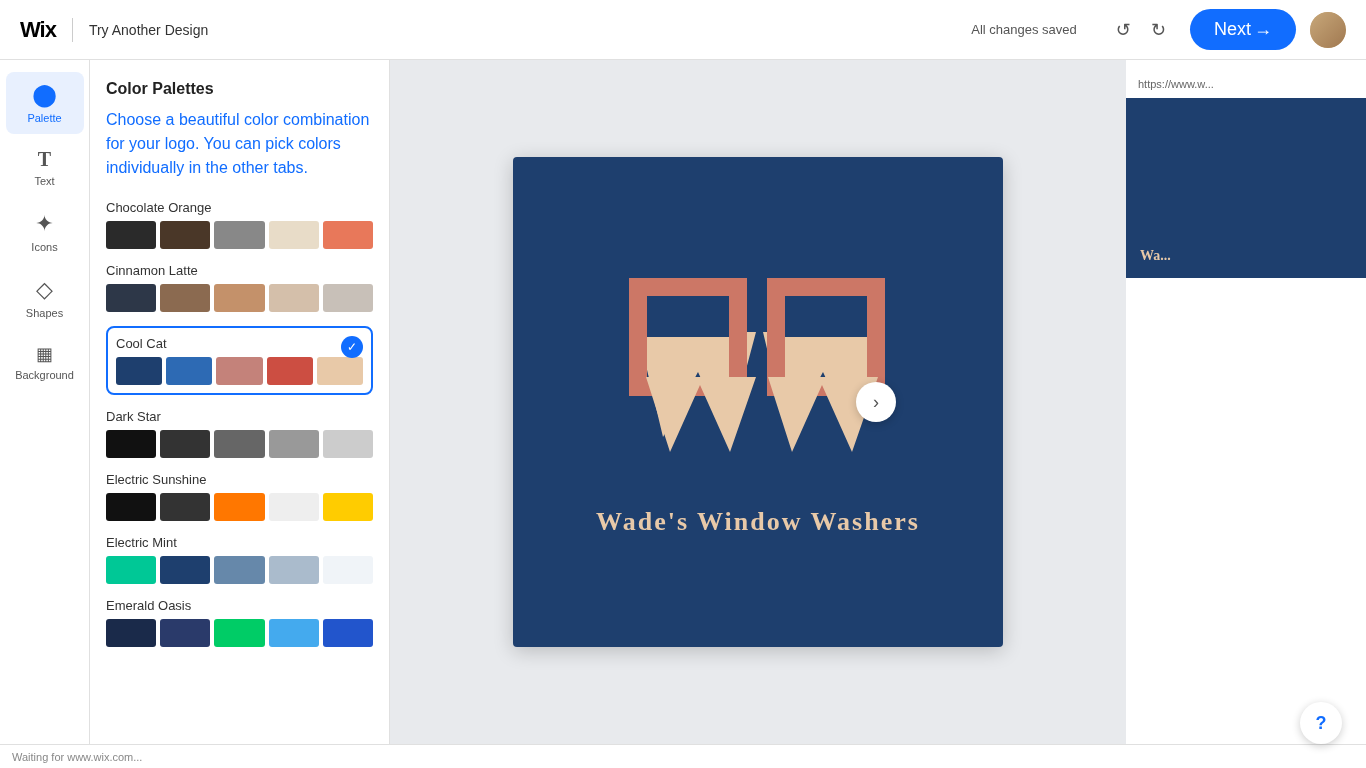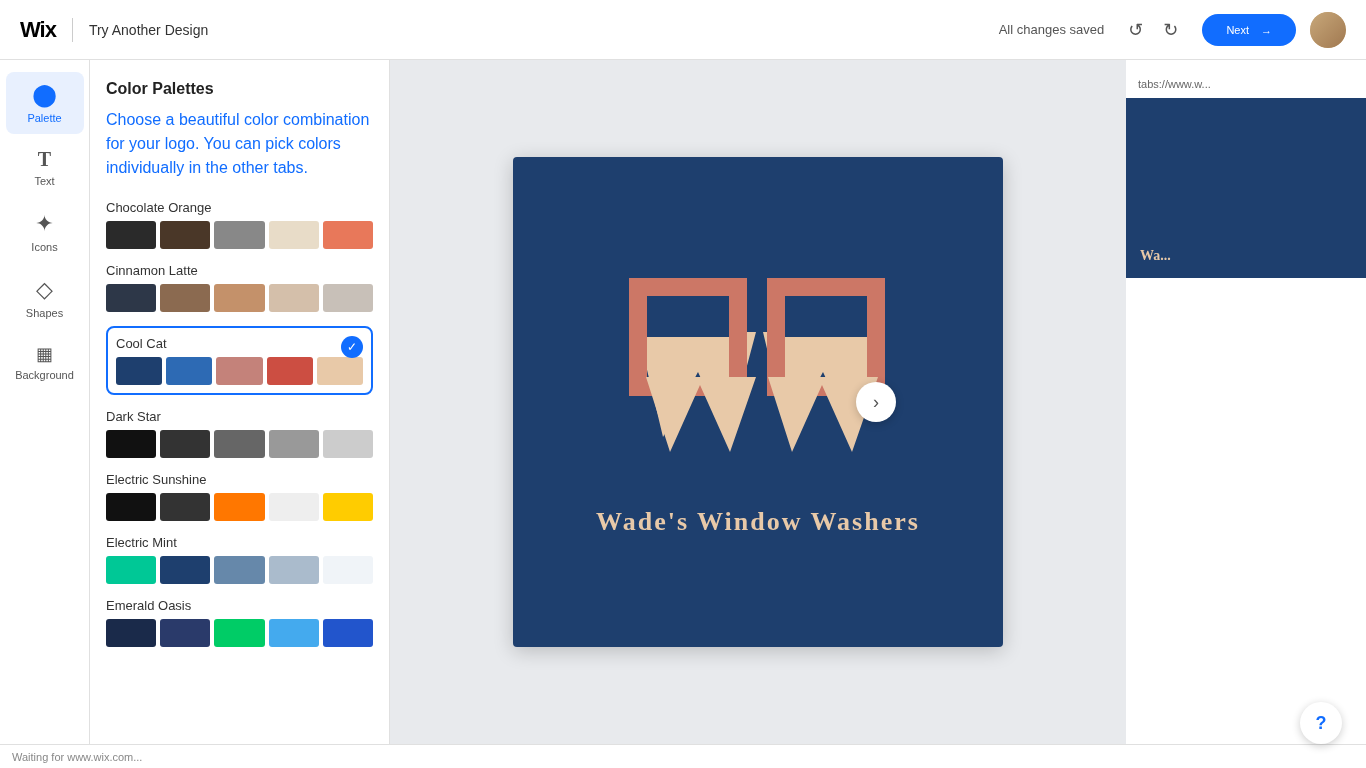--- a/index.html
+++ b/index.html
@@ -6,30 +6,30 @@
     body { font-family: 'Helvetica Neue', Arial, sans-serif; background: #f0f2f5; width: 1366px; height: 768px; overflow: hidden; display: flex; flex-direction: column; }
 
     
     .topbar {
       display: flex; align-items: center; height: 60px; background: #fff;
       border-bottom: 1px solid #e0e0e0; padding: 0 20px; flex-shrink: 0; z-index: 10;
     }
     .wix-logo { font-size: 22px; font-weight: 900; color: #000; letter-spacing: -1px; margin-right: 16px; }
     .topbar-divider { width: 1px; height: 24px; background: #ccc; margin-right: 16px; }
     .topbar-title { font-size: 14px; color: #333; flex: 1; }
-    .topbar-status { font-size: 13px; color: #555; margin-right: 16px; }
+    .topbar-status { font-size: 13px; color: #555; margin-right: 31px; }
     .topbar-undo-redo { display: flex; gap: 4px; margin-right: 16px; }
     .topbar-undo-redo button {
       background: none; border: none; cursor: pointer; padding: 6px 8px;
       color: #555; font-size: 18px; border-radius: 4px;
     }
     .next-btn {
       background: #116dff; color: #fff; border: none; border-radius: 24px;
-      padding: 10px 24px; font-size: 11px; font-weight: 500; cursor: pointer;
-      display: flex; align-items: center; gap: 12px; margin-right: 14px;
+      padding: 10px 24px; font-size: 18px; font-weight: 500; cursor: pointer;
+      display: flex; align-items: center; gap: 3px; margin-right: 14px;
     }
     .avatar { width: 36px; height: 36px; border-radius: 50%; background: #c8a87a; overflow: hidden; }
     .avatar-img { width: 100%; height: 100%; background: linear-gradient(135deg, #c8a87a, #a07850); border-radius: 50%; }
 
     
     .main-area { display: flex; flex: 1; overflow: hidden; }
 
     
     .icon-sidebar {
       width: 90px; background: #fff; border-right: 1px solid #e0e0e0;
@@ -288,21 +288,21 @@
         <polygon points="38,100 62,175 92,108 122,175 148,100" fill="#e8c9a8" stroke="none"></polygon>
         <polygon points="160,100 184,175 214,108 244,175 270,100" fill="#e8c9a8" stroke="none"></polygon>
       </svg>
       <div class="logo-company-name">Wade's Window Washers</div>
     </div>
 
     <div class="nav-arrow" style="right:230px;">›</div>
   </div>
 
   <div class="right-preview">
-    <div class="right-preview-url">tabs://www.w...</div>
+    <div class="right-preview-url">https://www.w...</div>
     <div class="right-preview-card">
       <div class="right-preview-text">Wa...</div>
     </div>
   </div>
 
 </div>
 
 <div class="status-bar">
   <span>Waiting for www.wix.com...</span>
 </div>

